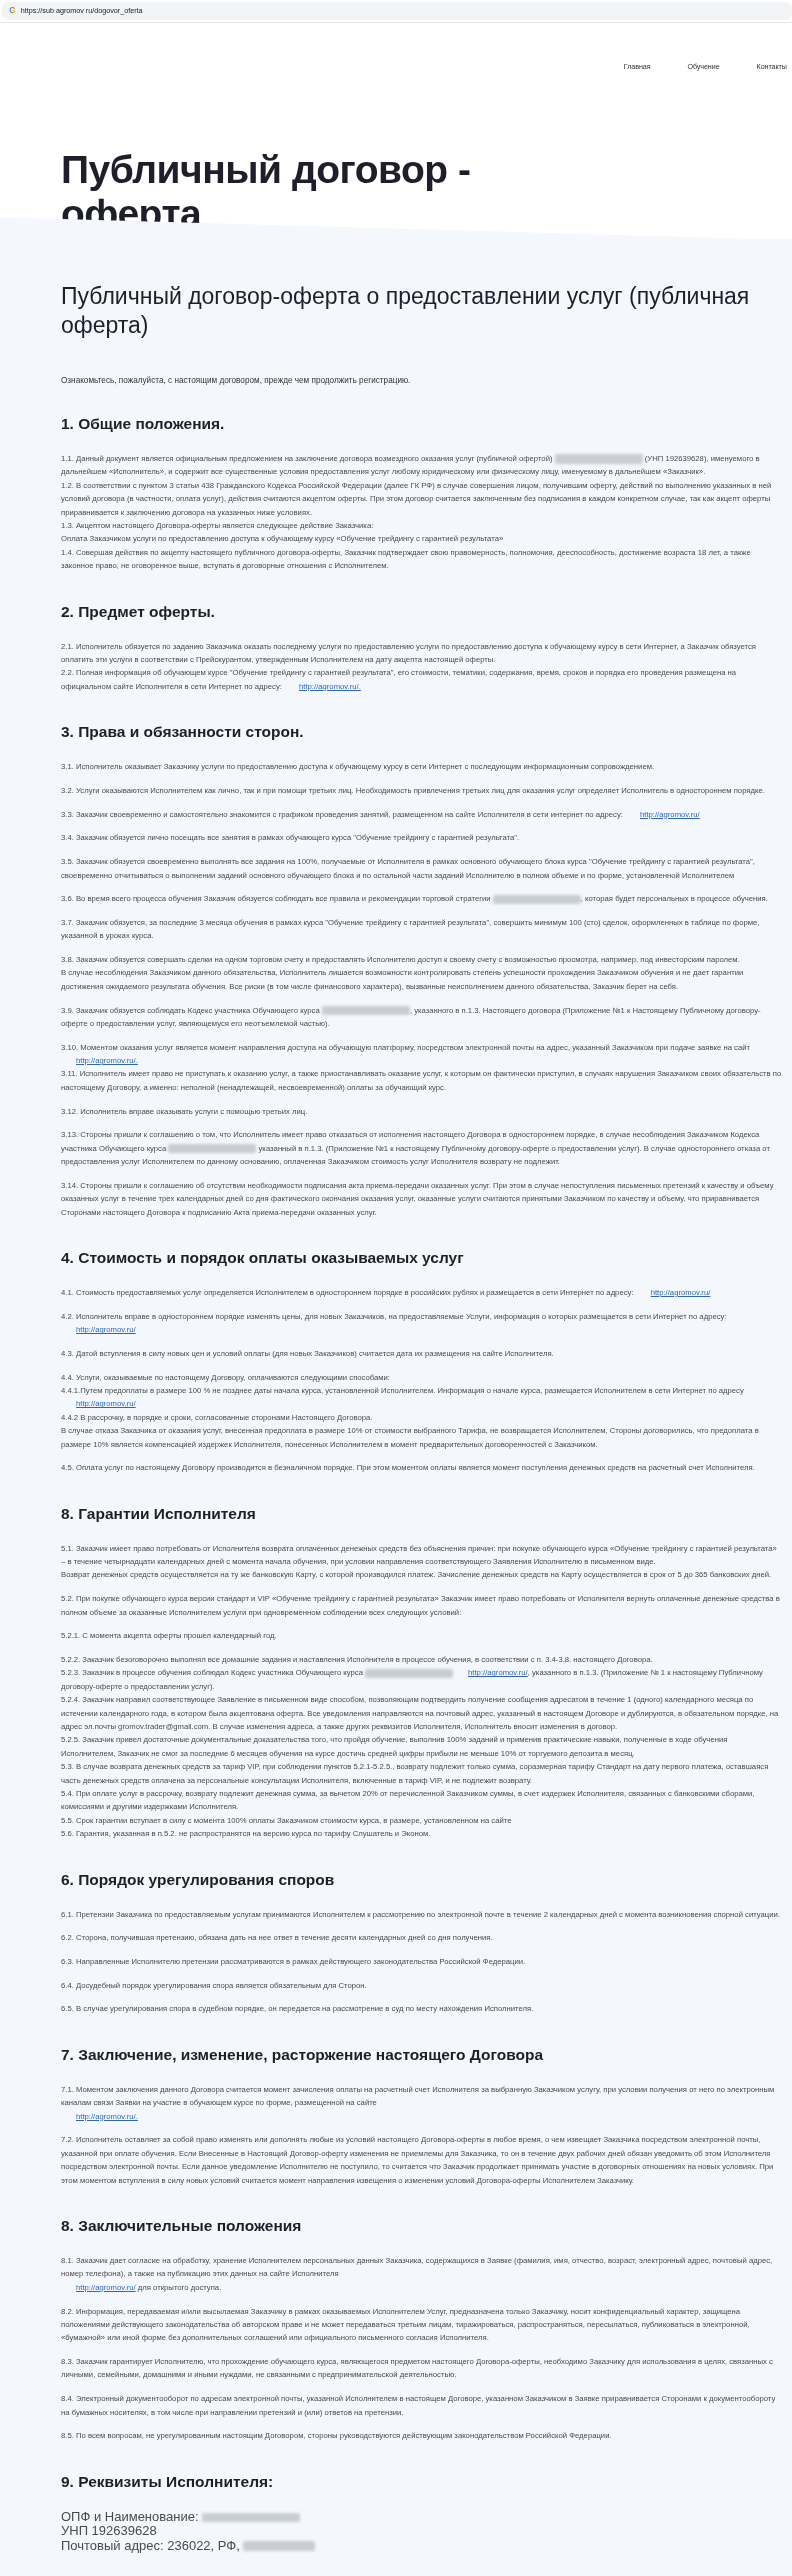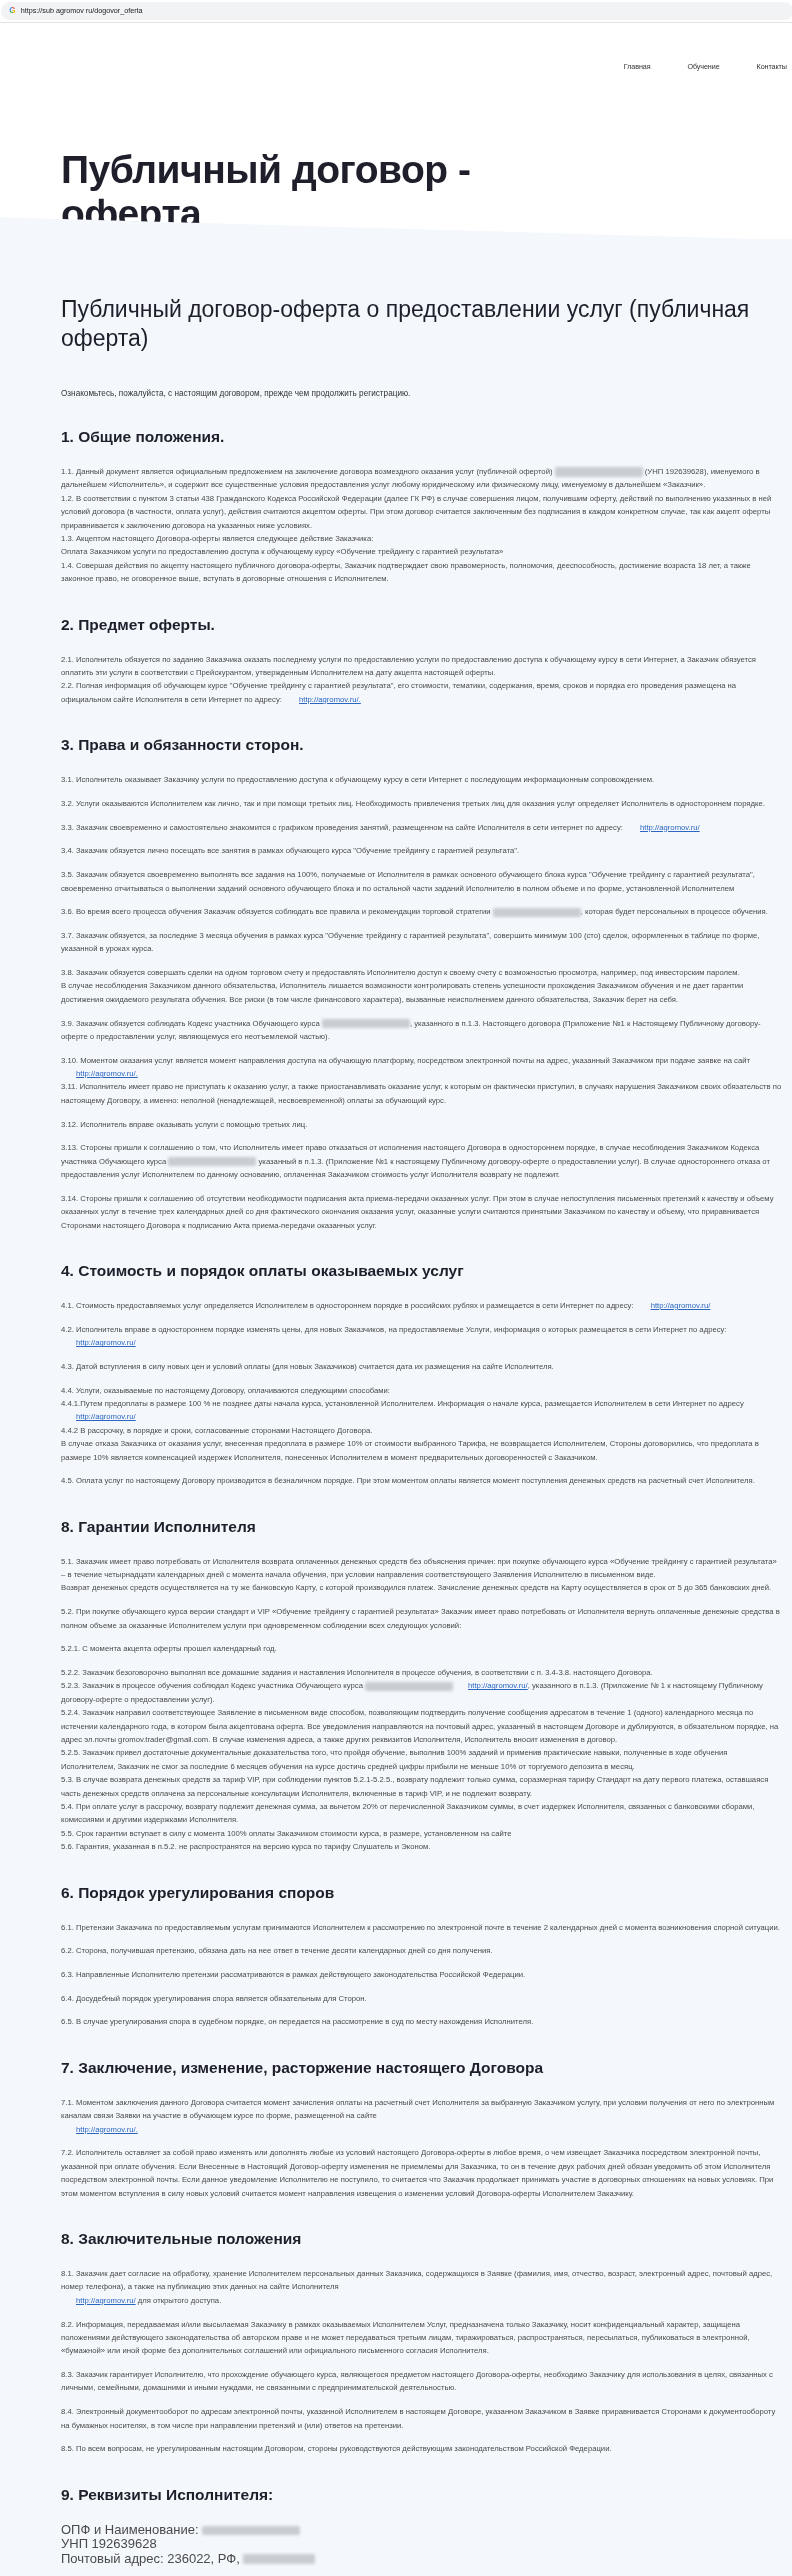--- a/index.html
+++ b/index.html
@@ -14,21 +14,21 @@
   .url-text { font-size: 7.2px; color: #202124; }
 
   .header { position: relative; height: 216px; }
   .nav { position: absolute; top: 39px; right: 6.2px; display: flex; gap: 37px; }
   .nav a { font-size: 7.2px; color: #333; text-decoration: none; letter-spacing: -0.1px; }
   .hero-title { position: absolute; left: 61px; top: 106px; font-size: 39px; line-height: 44px; font-weight: bold; color: #1e1f2b; letter-spacing: -0.5px; width: 464px; margin-top: 19px; }
 
   .content-bg { position: relative; background: #f4f8fc; padding: 31px 0 31px 0; }
   .slant { position: absolute; top: -26px; left: 0; width: 793px; height: 27px; }
   .content { margin-left: 61px; width: 721px; position: relative; }
-  .doc-title { font-size: 23px; line-height: 29px; font-weight: normal; color: #1e1f2b; margin-top: 25px; width: 721px; }
+  .doc-title { font-size: 23px; line-height: 29px; font-weight: normal; color: #1e1f2b; margin-top: 12px; width: 721px; }
   .intro { font-size: 8.2px; color: #333; margin-top: 36px; }
   h2.section { font-size: 15.5px; font-weight: bold; color: #1e1f2b; margin-top: 30px; margin-bottom: 18.5px; line-height: 18.5px; }
   .para { font-size: 7.7px; line-height: 13.4px; color: #4a4a4a; margin-bottom: 10.3px; white-space: pre-line; }
   a.link { color: #2a66c2; text-decoration: underline; margin-left: 15px; }
   .blur { display: inline-block; background: #c8ccd3; filter: blur(1.5px); color: transparent; height: 9.3px; vertical-align: middle; border-radius: 2.1px; }
   .req { font-size: 13px; line-height: 14.4px; color: #4a4a4a; }
 </style>
 </head>
 <body>
 

